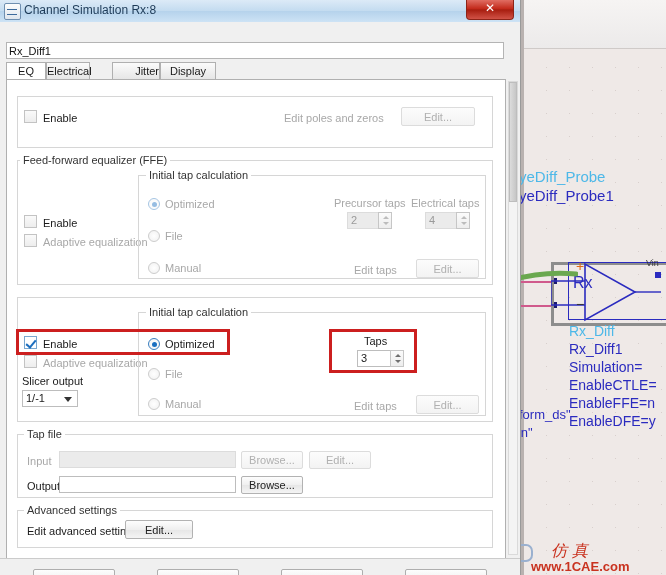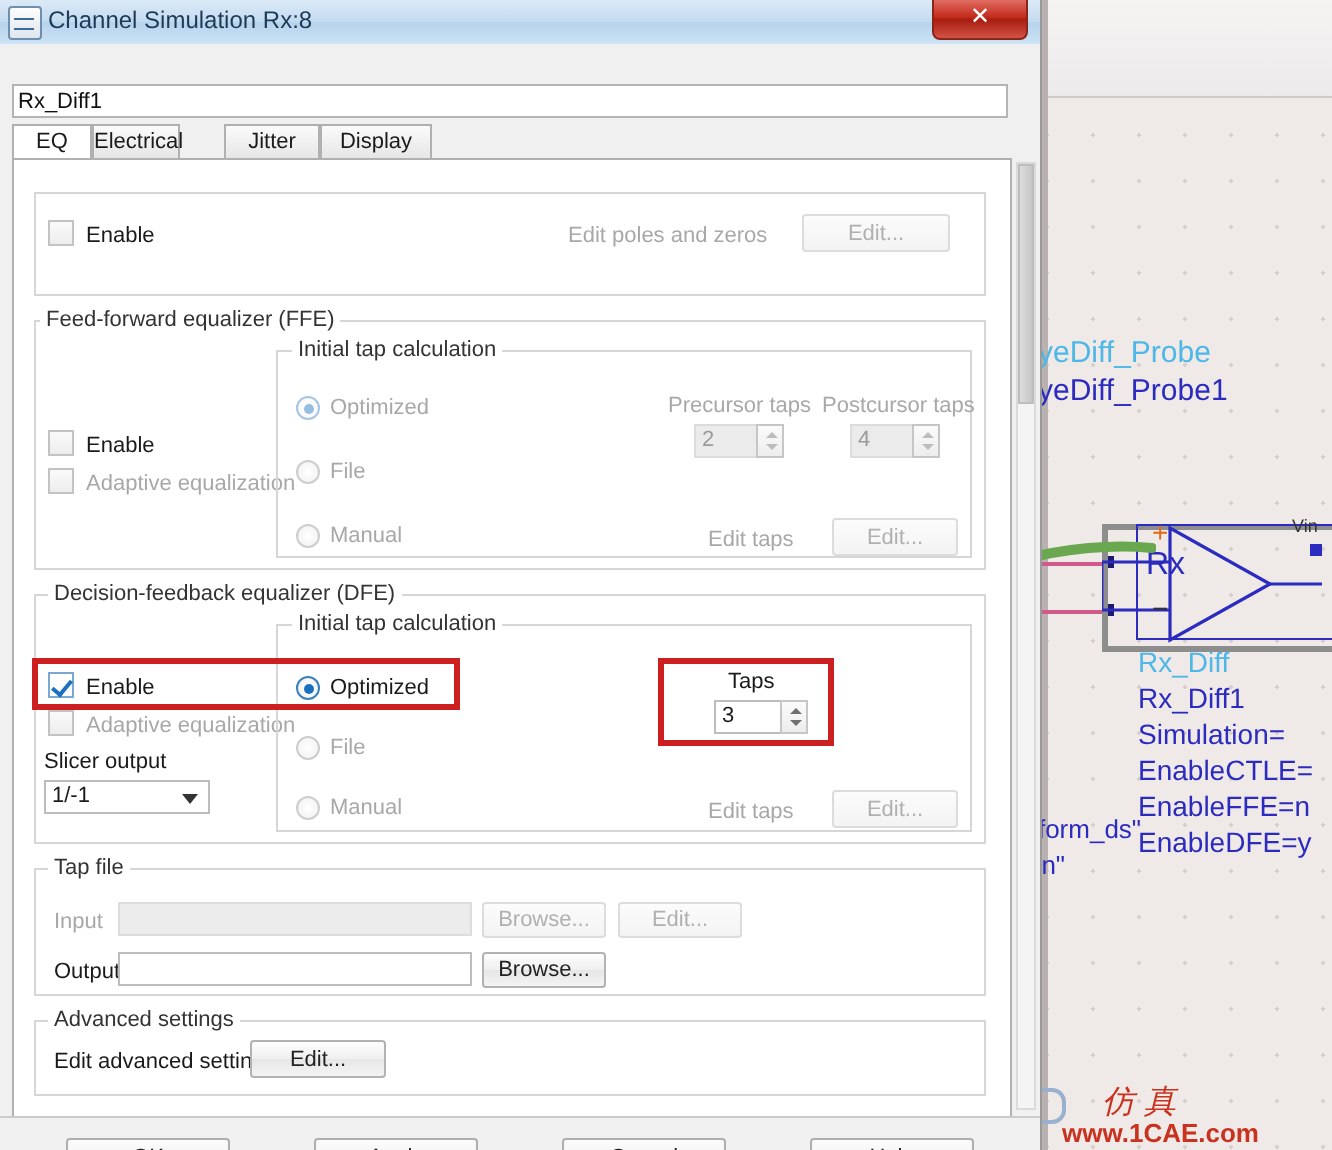--- a/index.html
+++ b/index.html
@@ -203,21 +203,21 @@
     <div id="btn-close">✕</div>
   </div>
 
   <div id="dlg-body">
 
     <input id="inst-input" type="text" value="Rx_Diff1" style="">
 
     <div id="tabs">
       <div class="tab active" style="left:0;width:40px;">EQ</div>
       <div class="tab" style="left:40px;width:44px;">Electrical</div>
-      <div class="tab" style="left:106px;width:48px;">Jitter</div>
+      <div class="tab" style="left:106px;width:48px;text-align:right;">Jitter</div>
       <div class="tab" style="left:154px;width:56px;">Display</div>
     </div>
 
     <div id="panel">
 
       <div class="gb" style="left:10px;top:16px;width:476px;height:52px;"></div>
       <div class="cb" style="left:17px;top:30px;"></div>
       <div class="lbl" style="left:36px;top:32px;">Enable</div>
       <div class="lbl dim" style="left:277px;top:32px;">Edit poles and zeros</div>
       <div class="btn dim" style="left:394px;top:27px;width:74px;height:19px;line-height:18px;">Edit...</div>
@@ -239,38 +239,37 @@
       <div class="lbl dim" style="left:158px;top:150px;">File</div>
       <div class="rb" style="left:141px;top:182px;"></div>
       <div class="lbl dim" style="left:158px;top:182px;">Manual</div>
 
       <div class="lbl dim" style="left:327px;top:117px;">Precursor taps</div>
       <div class="spin dim" style="left:340px;top:132px;width:46px;">
         <div class="sv" style="width:32px;">2</div>
         <div class="sb" style="left:31px;"></div>
       </div>
 
-      <div class="lbl dim" style="left:404px;top:117px;">Postcursor taps</div>
+      <div class="lbl dim" style="left:404px;top:117px;">Electrical taps</div>
       <div class="spin dim" style="left:418px;top:132px;width:46px;">
         <div class="sv" style="width:32px;">4</div>
         <div class="sb" style="left:31px;"></div>
       </div>
 
       <div class="lbl dim" style="left:347px;top:184px;">Edit taps</div>
       <div class="btn dim" style="left:409px;top:179px;width:63px;height:19px;line-height:18px;">Edit...</div>
 
       <div class="gb" style="left:10px;top:217px;width:476px;height:125px;"></div>
-      <div class="gb-title" style="left:17px;top:211px;">Decision-feedback equalizer (DFE)</div>
 
       <div class="cb on" style="left:17px;top:256px;"></div>
       <div class="lbl" style="left:36px;top:258px;">Enable</div>
       <div class="cb" style="left:17px;top:275px;"></div>
       <div class="lbl dim" style="left:36px;top:277px;">Adaptive equalization</div>
       <div class="lbl" style="left:15px;top:295px;">Slicer output</div>
-      <div class="combo" style="left:15px;top:310px;width:83px;">
+      <div class="combo" style="left:15px;top:310px;width:56px;">
         <span>1/-1</span>
         <span class="arw"></span>
       </div>
 
       <div class="gb" style="left:131px;top:232px;width:348px;height:104px;"></div>
       <div class="gb-title" style="left:139px;top:226px;">Initial tap calculation</div>
 
       <div class="rb on" style="left:141px;top:258px;"></div>
       <div class="lbl" style="left:158px;top:258px;">Optimized</div>
       <div class="rb" style="left:141px;top:288px;"></div>

